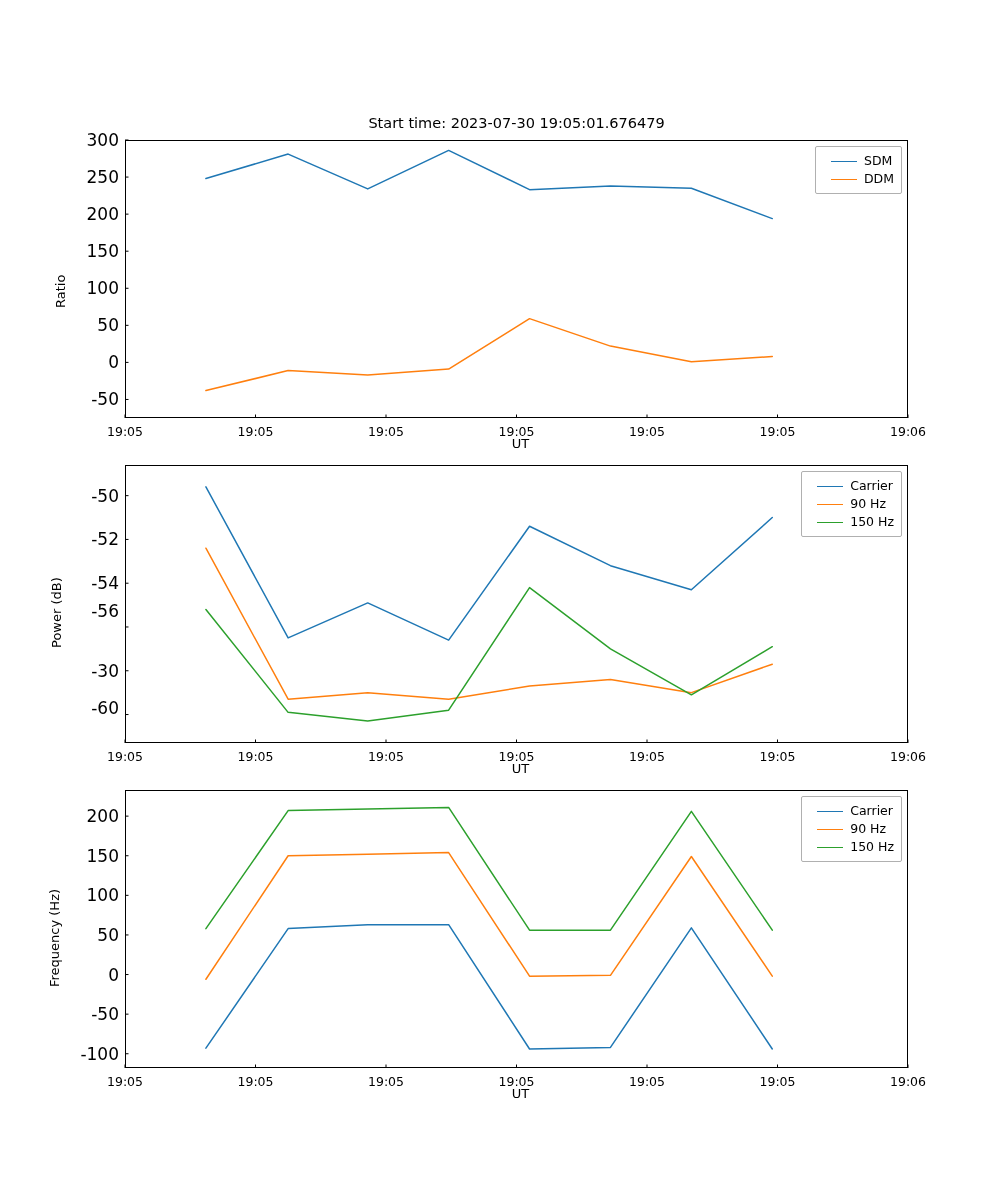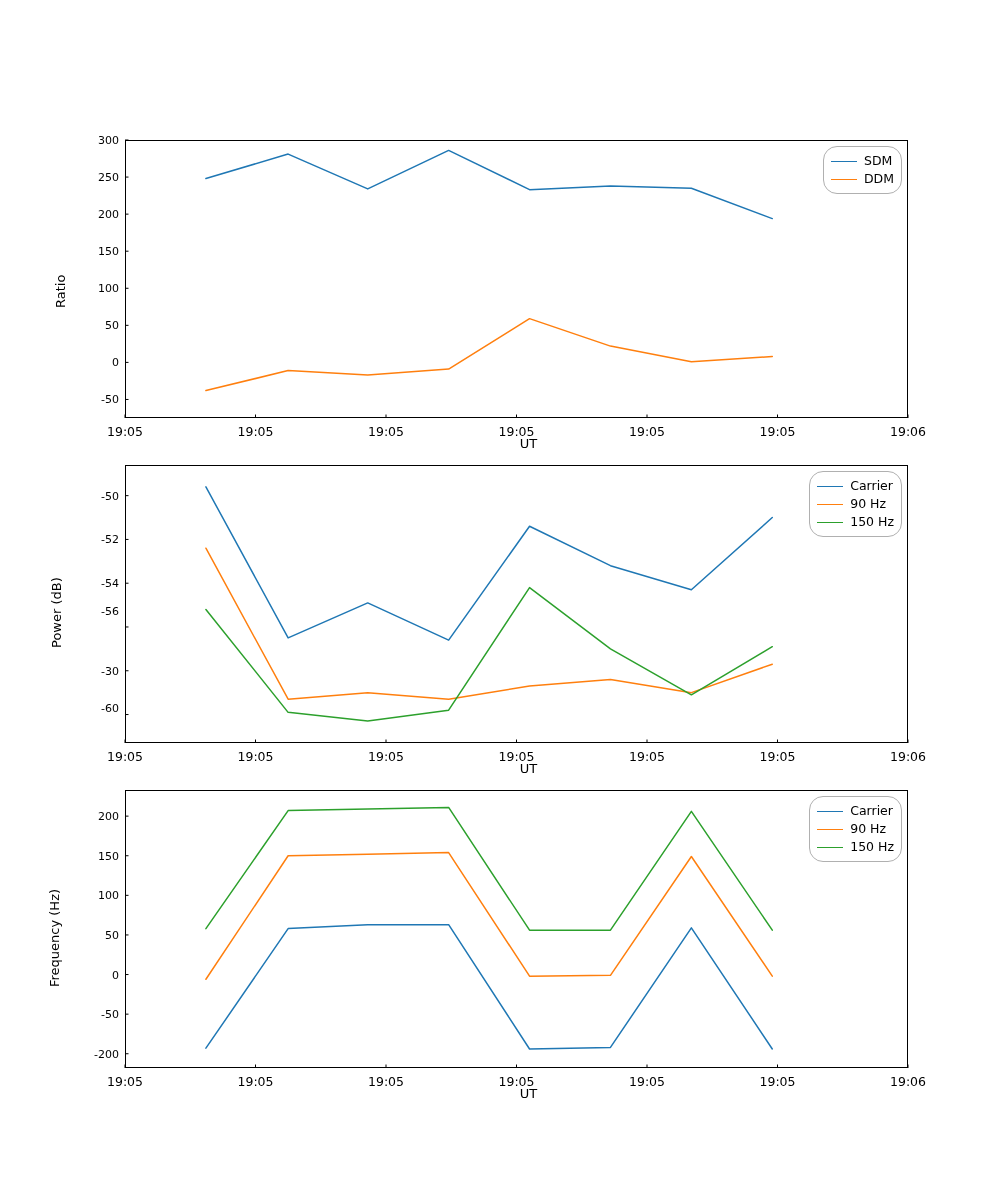--- a/index.html
+++ b/index.html
@@ -52,47 +52,47 @@
   .ylabel {
     position: absolute;
     transform-origin: 0 0;
     transform: rotate(-90deg);
     font-size: 13px;
     white-space: nowrap;
   }
   .xlabel {
     position: absolute;
     width: 100%;
-    left: 12px;
+    left: 4px;
     text-align: center;
     font-size: 13px;
   }
   .ytick {
     position: absolute;
     right: 100%;
     margin-right: 6px;
-    font-size: 11px;
+    font-size: 17px;
     white-space: nowrap;
     transform: translateY(-50%);
     text-align: right;
   }
   .xtick {
     position: absolute;
     top: 100%;
     margin-top: 6px;
     font-size: 12.5px;
     white-space: nowrap;
     transform: translateX(-50%);
   }
   .legend {
     position: absolute;
     border: 1px solid #b0b0b0;
     background: rgba(255,255,255,0.92);
-    border-radius: 14px;
-    padding: 5px 7px 5px 7px;
+    border-radius: 2px;
+    padding: 5px 7px 5px 15px;
     font-size: 12.5px;
     line-height: 1.45;
   }
   .legend-row {
     display: flex;
     align-items: center;
     white-space: nowrap;
   }
   .legend-swatch {
     display: inline-block;
@@ -104,20 +104,21 @@
   .legend-label {
     display: inline-block;
   }
 </style>
 </head>
 <body>
 
 <div class="figure">
 
   <div class="panel" id="panel0" style="left:125px; top:140px; width:783px; height:278px;">
+    <div class="panel-title">Start time: 2023-07-30 19:05:01.676479</div>
     <div class="plot-area"></div>
     <svg class="svg-layer" id="svg0" viewBox="0 0 783 278" preserveAspectRatio="none">
         <line x1="0" x2="3.5" y1="259.4666666666667" y2="259.4666666666667" stroke="#000" stroke-width="1"></line>
         <line x1="0" x2="3.5" y1="222.4" y2="222.4" stroke="#000" stroke-width="1"></line>
         <line x1="0" x2="3.5" y1="185.33333333333334" y2="185.33333333333334" stroke="#000" stroke-width="1"></line>
         <line x1="0" x2="3.5" y1="148.26666666666665" y2="148.26666666666665" stroke="#000" stroke-width="1"></line>
         <line x1="0" x2="3.5" y1="111.20000000000002" y2="111.20000000000002" stroke="#000" stroke-width="1"></line>
         <line x1="0" x2="3.5" y1="74.13333333333335" y2="74.13333333333335" stroke="#000" stroke-width="1"></line>
         <line x1="0" x2="3.5" y1="37.06666666666666" y2="37.06666666666666" stroke="#000" stroke-width="1"></line>
         <line x1="0" x2="3.5" y1="0" y2="0" stroke="#000" stroke-width="1"></line>
@@ -241,21 +242,21 @@
       </div>
       <div class="legend-row">
         <span class="legend-swatch" style="border-top-color:#ff7f0e;"></span>
         <span class="legend-label">90 Hz</span>
       </div>
       <div class="legend-row">
         <span class="legend-swatch" style="border-top-color:#2ca02c;"></span>
         <span class="legend-label">150 Hz</span>
       </div>
     </div>
-  <div class="ytick" style="top: 263.744px;">-200</div>
+  <div class="ytick" style="top: 263.744px;">-100</div>
       <div class="ytick" style="top: 224.142px;">-50</div>
       <div class="ytick" style="top: 184.541px;">0</div>
       <div class="ytick" style="top: 144.94px;">50</div>
       <div class="ytick" style="top: 105.339px;">100</div>
       <div class="ytick" style="top: 65.7379px;">150</div>
       <div class="ytick" style="top: 26.1368px;">200</div>
       <div class="xtick" style="left: 0px;">19:05</div>
       <div class="xtick" style="left: 130.5px;">19:05</div>
       <div class="xtick" style="left: 261px;">19:05</div>
       <div class="xtick" style="left: 391.5px;">19:05</div>

